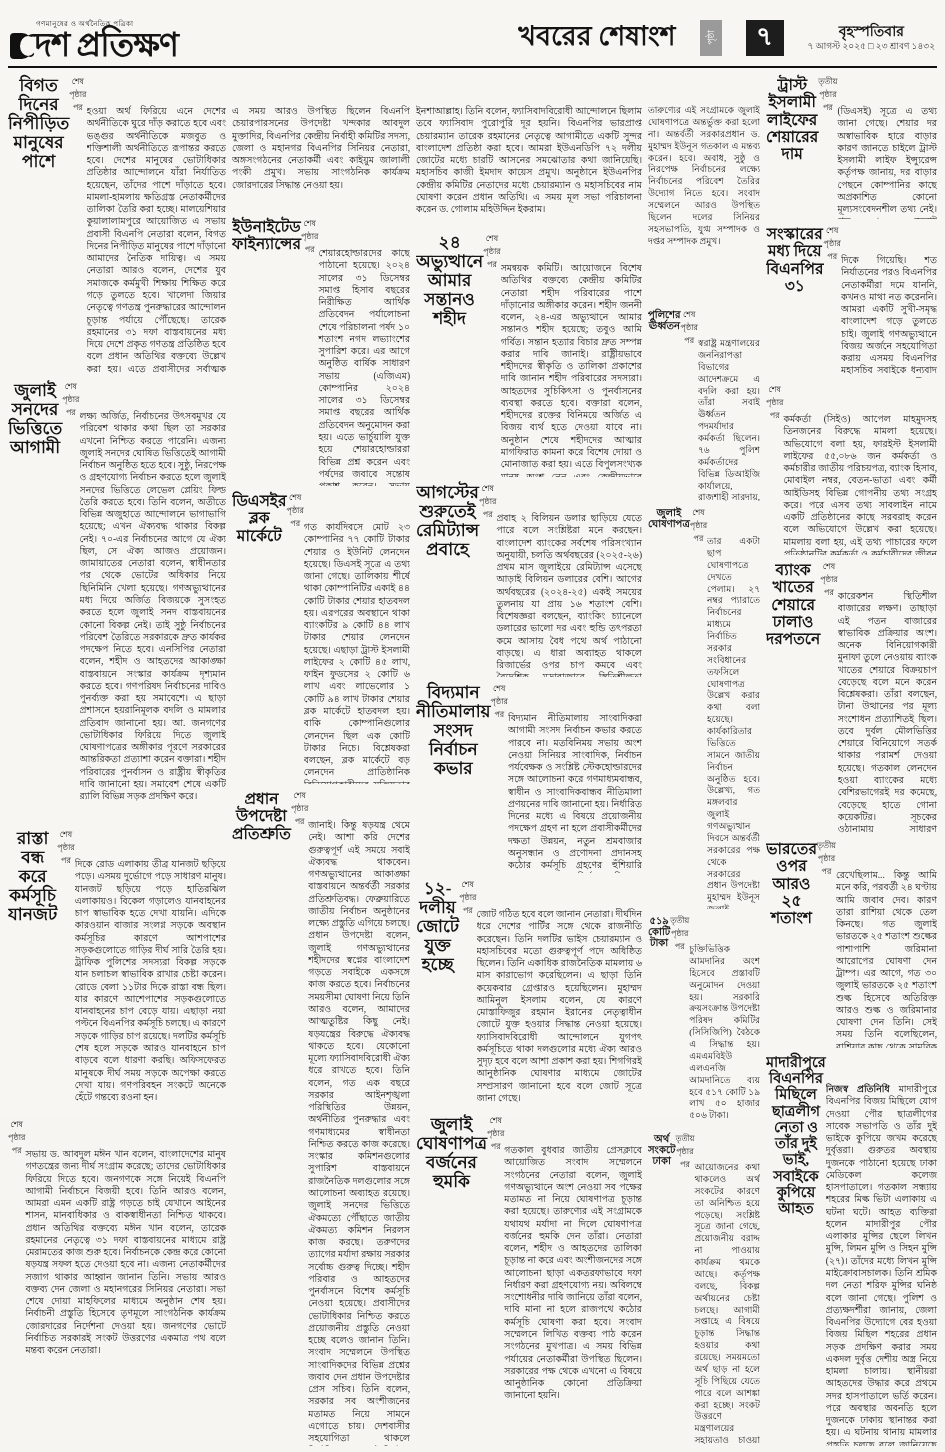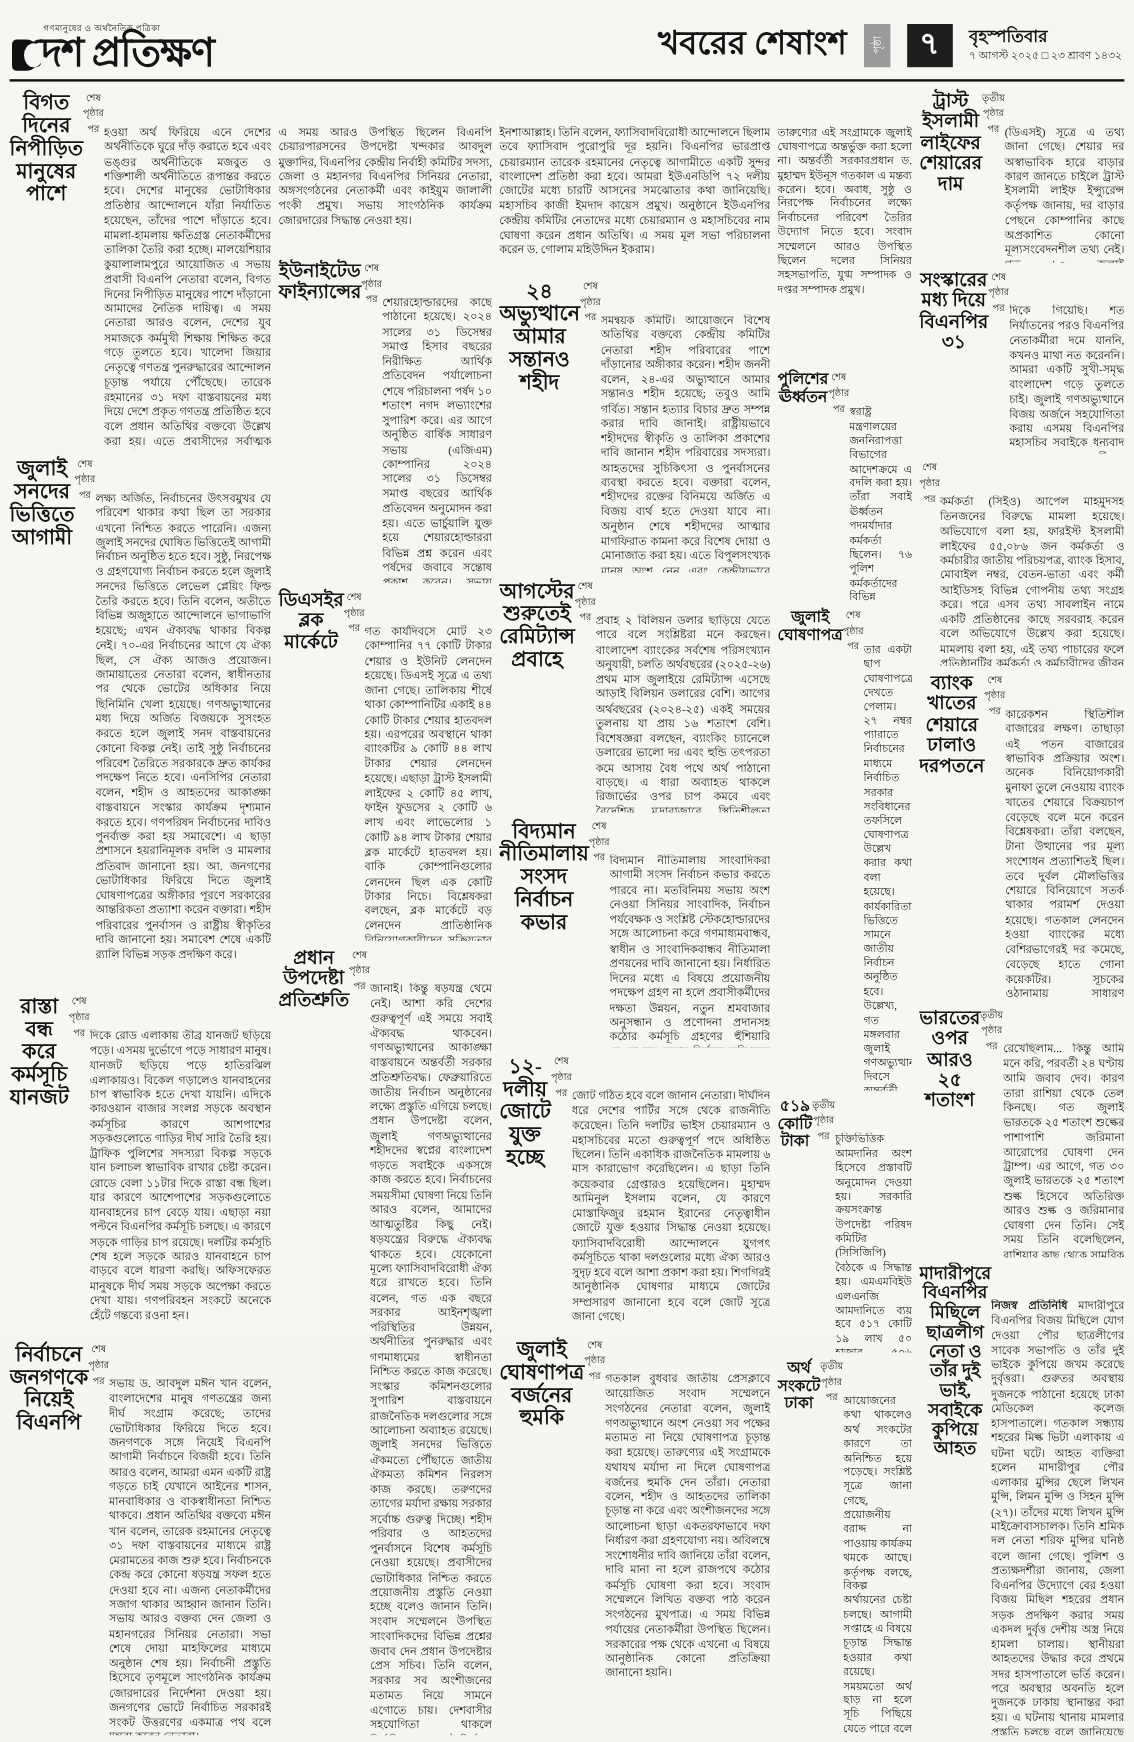--- a/index.html
+++ b/index.html
@@ -13,38 +13,38 @@
   .page { width:945px; height:1115px; padding:6px 8px 0 8px; background:#f7f6f3; }
 
   
   .masthead { height:60px; display:flex; justify-content:space-between; align-items:flex-end; padding:0 2px 4px 2px; }
   .mast-left { display:flex; flex-direction:column; line-height:1; }
   .tagline { font-size:7px; letter-spacing:.5px; color:#222; margin-left:26px; margin-bottom:1px; }
   .paper-title { display:flex; align-items:center; gap:3px; }
   .crescent { width:22px; height:26px; background:#111; border-radius:4px 10px 10px 4px; position:relative; flex:0 0 auto; }
   .crescent::after { content:""; position:absolute; right:-4px; top:3px; width:16px; height:20px; background:#f7f6f3; border-radius:50%; }
   .paper-title .t { font-size:33px; font-weight:bold; letter-spacing:-1px; margin-left:-14px; }
-  .mast-right { display:flex; align-items:center; gap:14px; padding-bottom:2px; }
+  .mast-right { display:flex; align-items:center; gap:24px; padding-bottom:2px; }
   .section-title { font-size:27px; font-weight:bold; letter-spacing:0; }
   .pagebox-gray { width:22px; height:36px; background:#9a9a9a; color:#fff; display:flex; align-items:center; justify-content:center; }
   .pagebox-gray span { writing-mode:vertical-rl; transform:rotate(180deg); font-size:9px; }
   .pagebox-black { width:38px; height:36px; background:#1d1d1d; color:#fff; display:flex; align-items:center; justify-content:center; font-size:26px; font-weight:bold; }
-  .daydate { display:flex; flex-direction:column; justify-content:center; line-height:1.25; }
+  .daydate { display:flex; flex-direction:column; justify-content:center; line-height:1.25;align-items:center; }
   .weekday { font-size:14px; font-weight:bold; }
   .dateline { font-size:9px; color:#333; }
   .header-rule { height:2px; background:#111; margin:0 0 6px 0; }
 
   
   .columns { display:grid; grid-template-columns:218px 178px 226px 112px 171px; column-gap:6px; height:1376px; overflow:hidden; }
   .col { display:flex; flex-direction:column; overflow:hidden; }
   .art { overflow:hidden; display:flex; flex-direction:row; flex:0 0 auto; padding-bottom:4px; }
   .art.fill { flex:1 1 auto; }
   .art h2 { font-family:"Liberation Serif","DejaVu Serif",serif; font-weight:bold; text-align:center; line-height:1.12; font-size:17px; padding:2px 0 1px 0; }
   .c2 h2, .c5 h2 { font-size:15.5px; }
-  .c4 h2 { font-size:13px;text-align:center; }
+  .c4 h2 { font-size:10px;text-align:center; }
   .art .note { text-align:center; font-size:8px; color:#222; padding:1px 0 2px 0; }
   .art .body { font-size:9.3px; line-height:1.32; text-align:justify; text-justify:inter-word; color:#1a1a1a; overflow:hidden; flex:1 1 auto;margin-top:31px; }
   .c4 .body { font-size:9px; }
   .byline { font-weight:bold; }
 </style>
 </head>
 <body>
 
 <div class="page">
 
@@ -84,21 +84,20 @@
         <h2>জুলাই সনদের ভিত্তিতে আগামী</h2>
         <div class="note">শেষ পৃষ্ঠার পর</div>
         <p class="body">লক্ষ্য অর্জিত, নির্বাচনের উৎসবমুখর যে পরিবেশ থাকার কথা ছিল তা সরকার এখনো নিশ্চিত করতে পারেনি। এজন্য জুলাই সনদের ঘোষিত ভিত্তিতেই আগামী নির্বাচন অনুষ্ঠিত হতে হবে। সুষ্ঠু, নিরপেক্ষ ও গ্রহণযোগ্য নির্বাচন করতে হলে জুলাই সনদের ভিত্তিতে লেভেল প্লেয়িং ফিল্ড তৈরি করতে হবে। তিনি বলেন, অতীতে বিভিন্ন অজুহাতে আন্দোলনে ভাগাভাগি হয়েছে; এখন ঐক্যবদ্ধ থাকার বিকল্প নেই। ৭০-এর নির্বাচনের আগে যে ঐক্য ছিল, সে ঐক্য আজও প্রয়োজন। জামায়াতের নেতারা বলেন, স্বাধীনতার পর থেকে ভোটের অধিকার নিয়ে ছিনিমিনি খেলা হয়েছে। গণঅভ্যুত্থানের মধ্য দিয়ে অর্জিত বিজয়কে সুসংহত করতে হলে জুলাই সনদ বাস্তবায়নের কোনো বিকল্প নেই। তাই সুষ্ঠু নির্বাচনের পরিবেশ তৈরিতে সরকারকে দ্রুত কার্যকর পদক্ষেপ নিতে হবে। এনসিপির নেতারা বলেন, শহীদ ও আহতদের আকাঙ্ক্ষা বাস্তবায়নে সংস্কার কার্যক্রম দৃশ্যমান করতে হবে। গণপরিষদ নির্বাচনের দাবিও পুনর্ব্যক্ত করা হয় সমাবেশে। এ ছাড়া প্রশাসনে হয়রানিমূলক বদলি ও মামলার প্রতিবাদ জানানো হয়। আ. জনগণের ভোটাধিকার ফিরিয়ে দিতে জুলাই ঘোষণাপত্রের অঙ্গীকার পূরণে সরকারের আন্তরিকতা প্রত্যাশা করেন বক্তারা। শহীদ পরিবারের পুনর্বাসন ও রাষ্ট্রীয় স্বীকৃতির দাবি জানানো হয়। সমাবেশ শেষে একটি র‍্যালি বিভিন্ন সড়ক প্রদক্ষিণ করে।</p>
       </article>
       <article class="art" style="height:290px">
         <h2>রাস্তা বন্ধ করে কর্মসূচি যানজট</h2>
         <div class="note">শেষ পৃষ্ঠার পর</div>
         <p class="body">দিকে রোড এলাকায় তীব্র যানজট ছড়িয়ে পড়ে। এসময় দুর্ভোগে পড়ে সাধারণ মানুষ। যানজট ছড়িয়ে পড়ে হাতিরঝিল এলাকায়ও। বিকেল গড়ালেও যানবাহনের চাপ স্বাভাবিক হতে দেখা যায়নি। এদিকে কারওয়ান বাজার সংলগ্ন সড়কে অবস্থান কর্মসূচির কারণে আশপাশের সড়কগুলোতে গাড়ির দীর্ঘ সারি তৈরি হয়। ট্রাফিক পুলিশের সদস্যরা বিকল্প সড়কে যান চলাচল স্বাভাবিক রাখার চেষ্টা করেন। রোডে বেলা ১১টার দিকে রাস্তা বন্ধ ছিল। যার কারণে আশেপাশের সড়কগুলোতে যানবাহনের চাপ বেড়ে যায়। এছাড়া নয়া পল্টনে বিএনপির কর্মসূচি চলছে। এ কারণে সড়কে গাড়ির চাপ রয়েছে। দলটির কর্মসূচি শেষ হলে সড়কে আরও যানবাহনে চাপ বাড়বে বলে ধারণা করছি। অফিসফেরত মানুষকে দীর্ঘ সময় সড়কে অপেক্ষা করতে দেখা যায়। গণপরিবহন সংকটে অনেকে হেঁটে গন্তব্যে রওনা হন।</p>
       </article>
       <article class="art fill">
-        <h2>নির্বাচনে জনগণকে নিয়েই বিএনপি</h2>
         <div class="note">শেষ পৃষ্ঠার পর</div>
         <p class="body">সভায় ড. আবদুল মঈন খান বলেন, বাংলাদেশের মানুষ গণতন্ত্রের জন্য দীর্ঘ সংগ্রাম করেছে; তাদের ভোটাধিকার ফিরিয়ে দিতে হবে। জনগণকে সঙ্গে নিয়েই বিএনপি আগামী নির্বাচনে বিজয়ী হবে। তিনি আরও বলেন, আমরা এমন একটি রাষ্ট্র গড়তে চাই যেখানে আইনের শাসন, মানবাধিকার ও বাকস্বাধীনতা নিশ্চিত থাকবে। প্রধান অতিথির বক্তব্যে মঈন খান বলেন, তারেক রহমানের নেতৃত্বে ৩১ দফা বাস্তবায়নের মাধ্যমে রাষ্ট্র মেরামতের কাজ শুরু হবে। নির্বাচনকে কেন্দ্র করে কোনো ষড়যন্ত্র সফল হতে দেওয়া হবে না। এজন্য নেতাকর্মীদের সজাগ থাকার আহ্বান জানান তিনি। সভায় আরও বক্তব্য দেন জেলা ও মহানগরের সিনিয়র নেতারা। সভা শেষে দোয়া মাহফিলের মাধ্যমে অনুষ্ঠান শেষ হয়। নির্বাচনী প্রস্তুতি হিসেবে তৃণমূলে সাংগঠনিক কার্যক্রম জোরদারের নির্দেশনা দেওয়া হয়। জনগণের ভোটে নির্বাচিত সরকারই সংকট উত্তরণের একমাত্র পথ বলে মন্তব্য করেন নেতারা।</p>
       </article>
     </section>
 
     <section class="col c2">
       <article class="art" style="height:142px">
         <p class="body">এ সময় আরও উপস্থিত ছিলেন বিএনপি চেয়ারপারসনের উপদেষ্টা খন্দকার আবদুল মুক্তাদির, বিএনপির কেন্দ্রীয় নির্বাহী কমিটির সদস্য, জেলা ও মহানগর বিএনপির সিনিয়র নেতারা, অঙ্গসংগঠনের নেতাকর্মী এবং কাইয়ুম জালালী পংকী প্রমুখ। সভায় সাংগঠনিক কার্যক্রম জোরদারের সিদ্ধান্ত নেওয়া হয়।</p>
       </article>
       <article class="art" style="height:274px">

